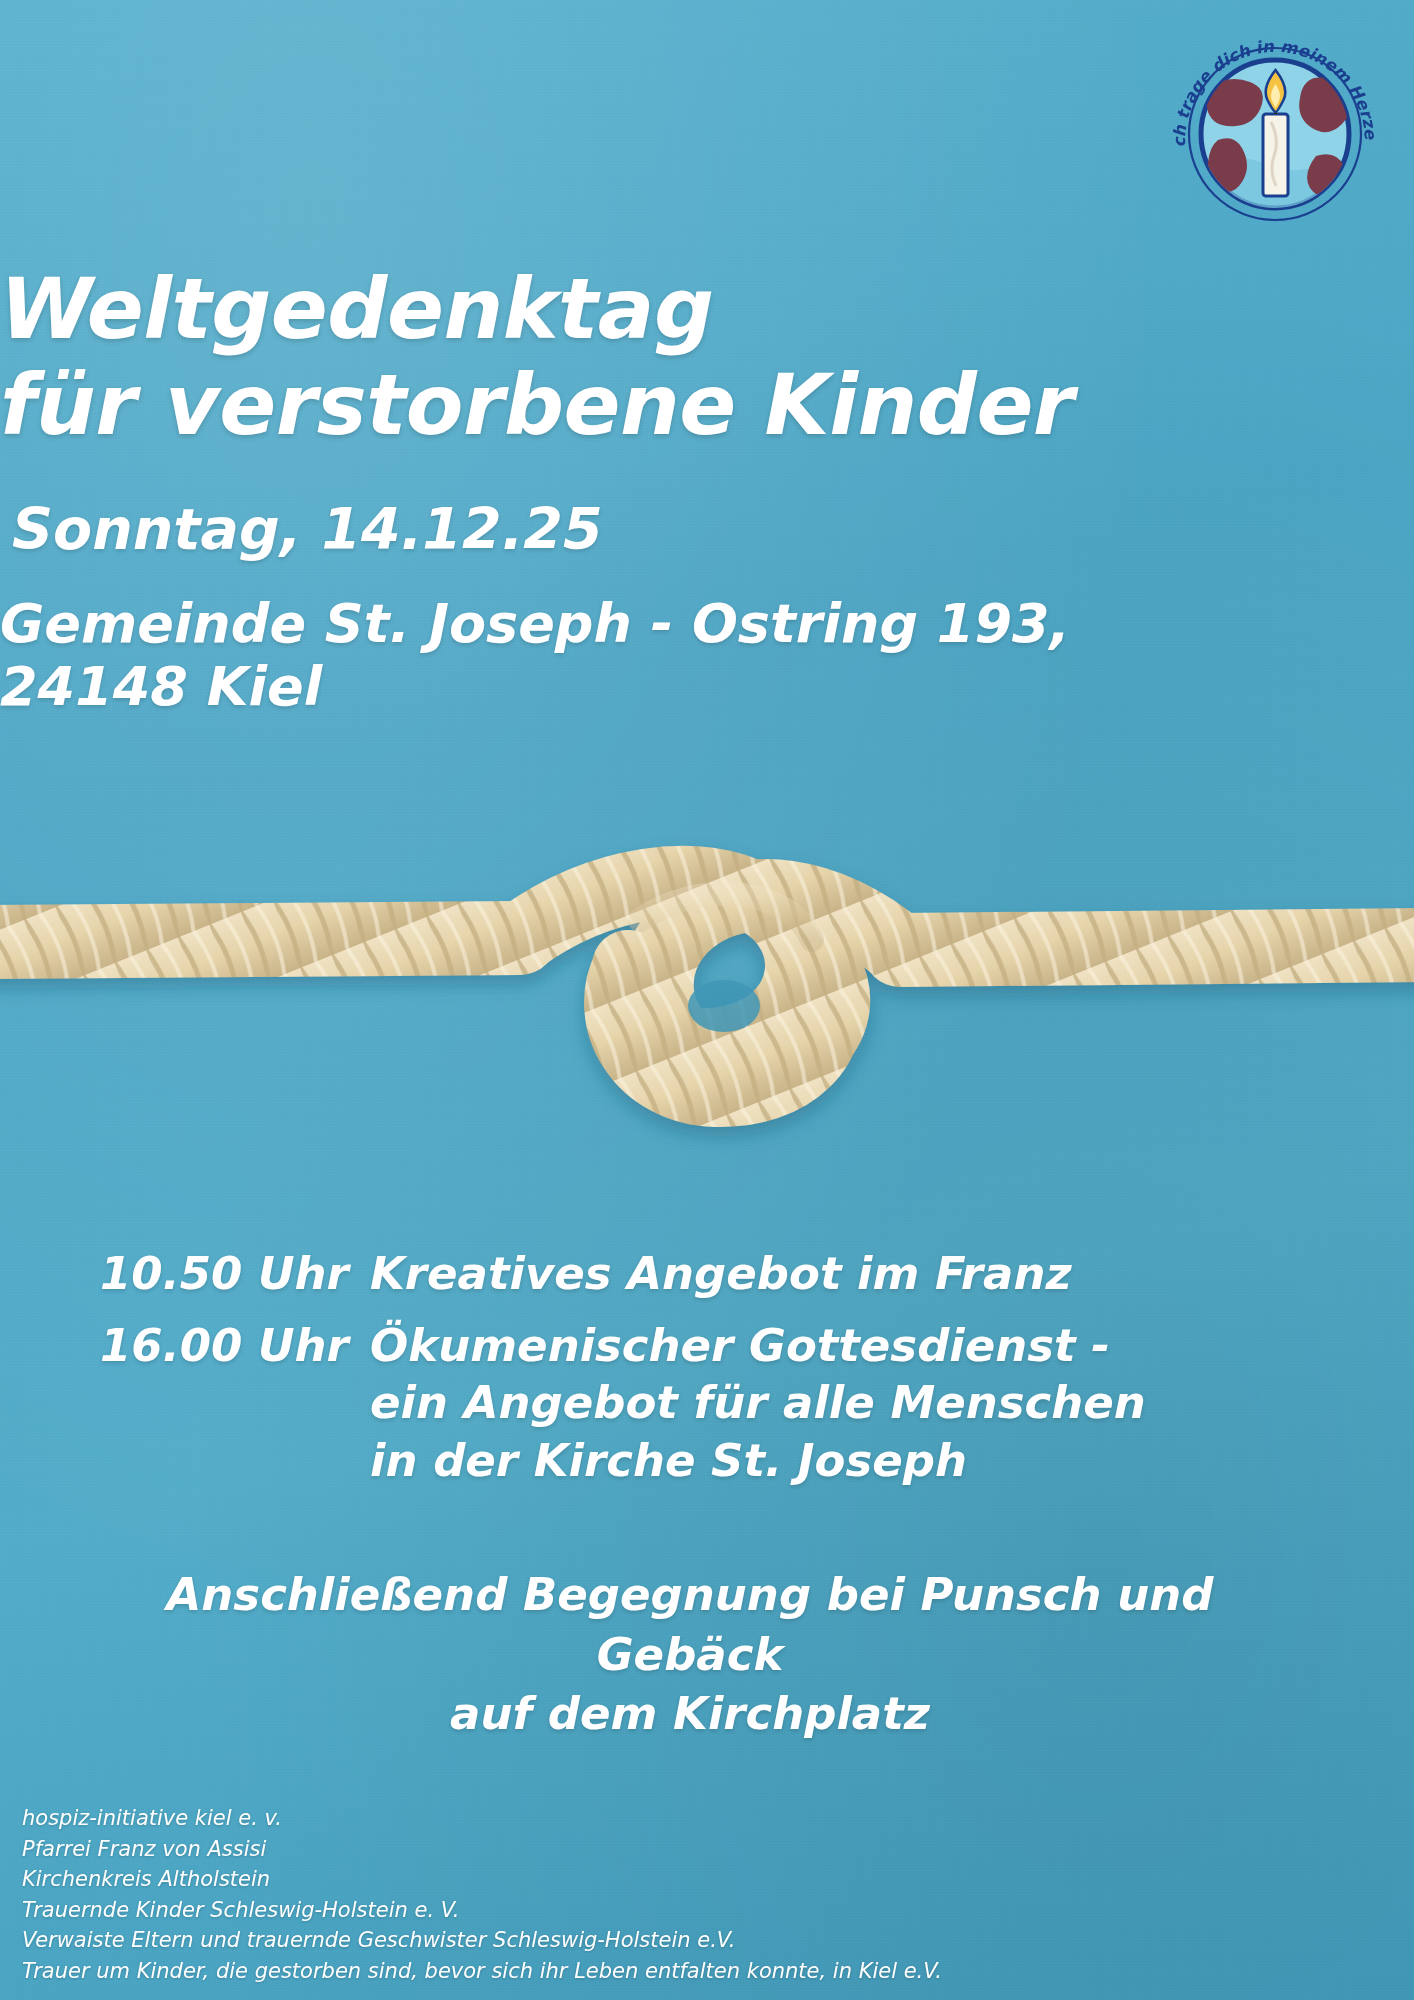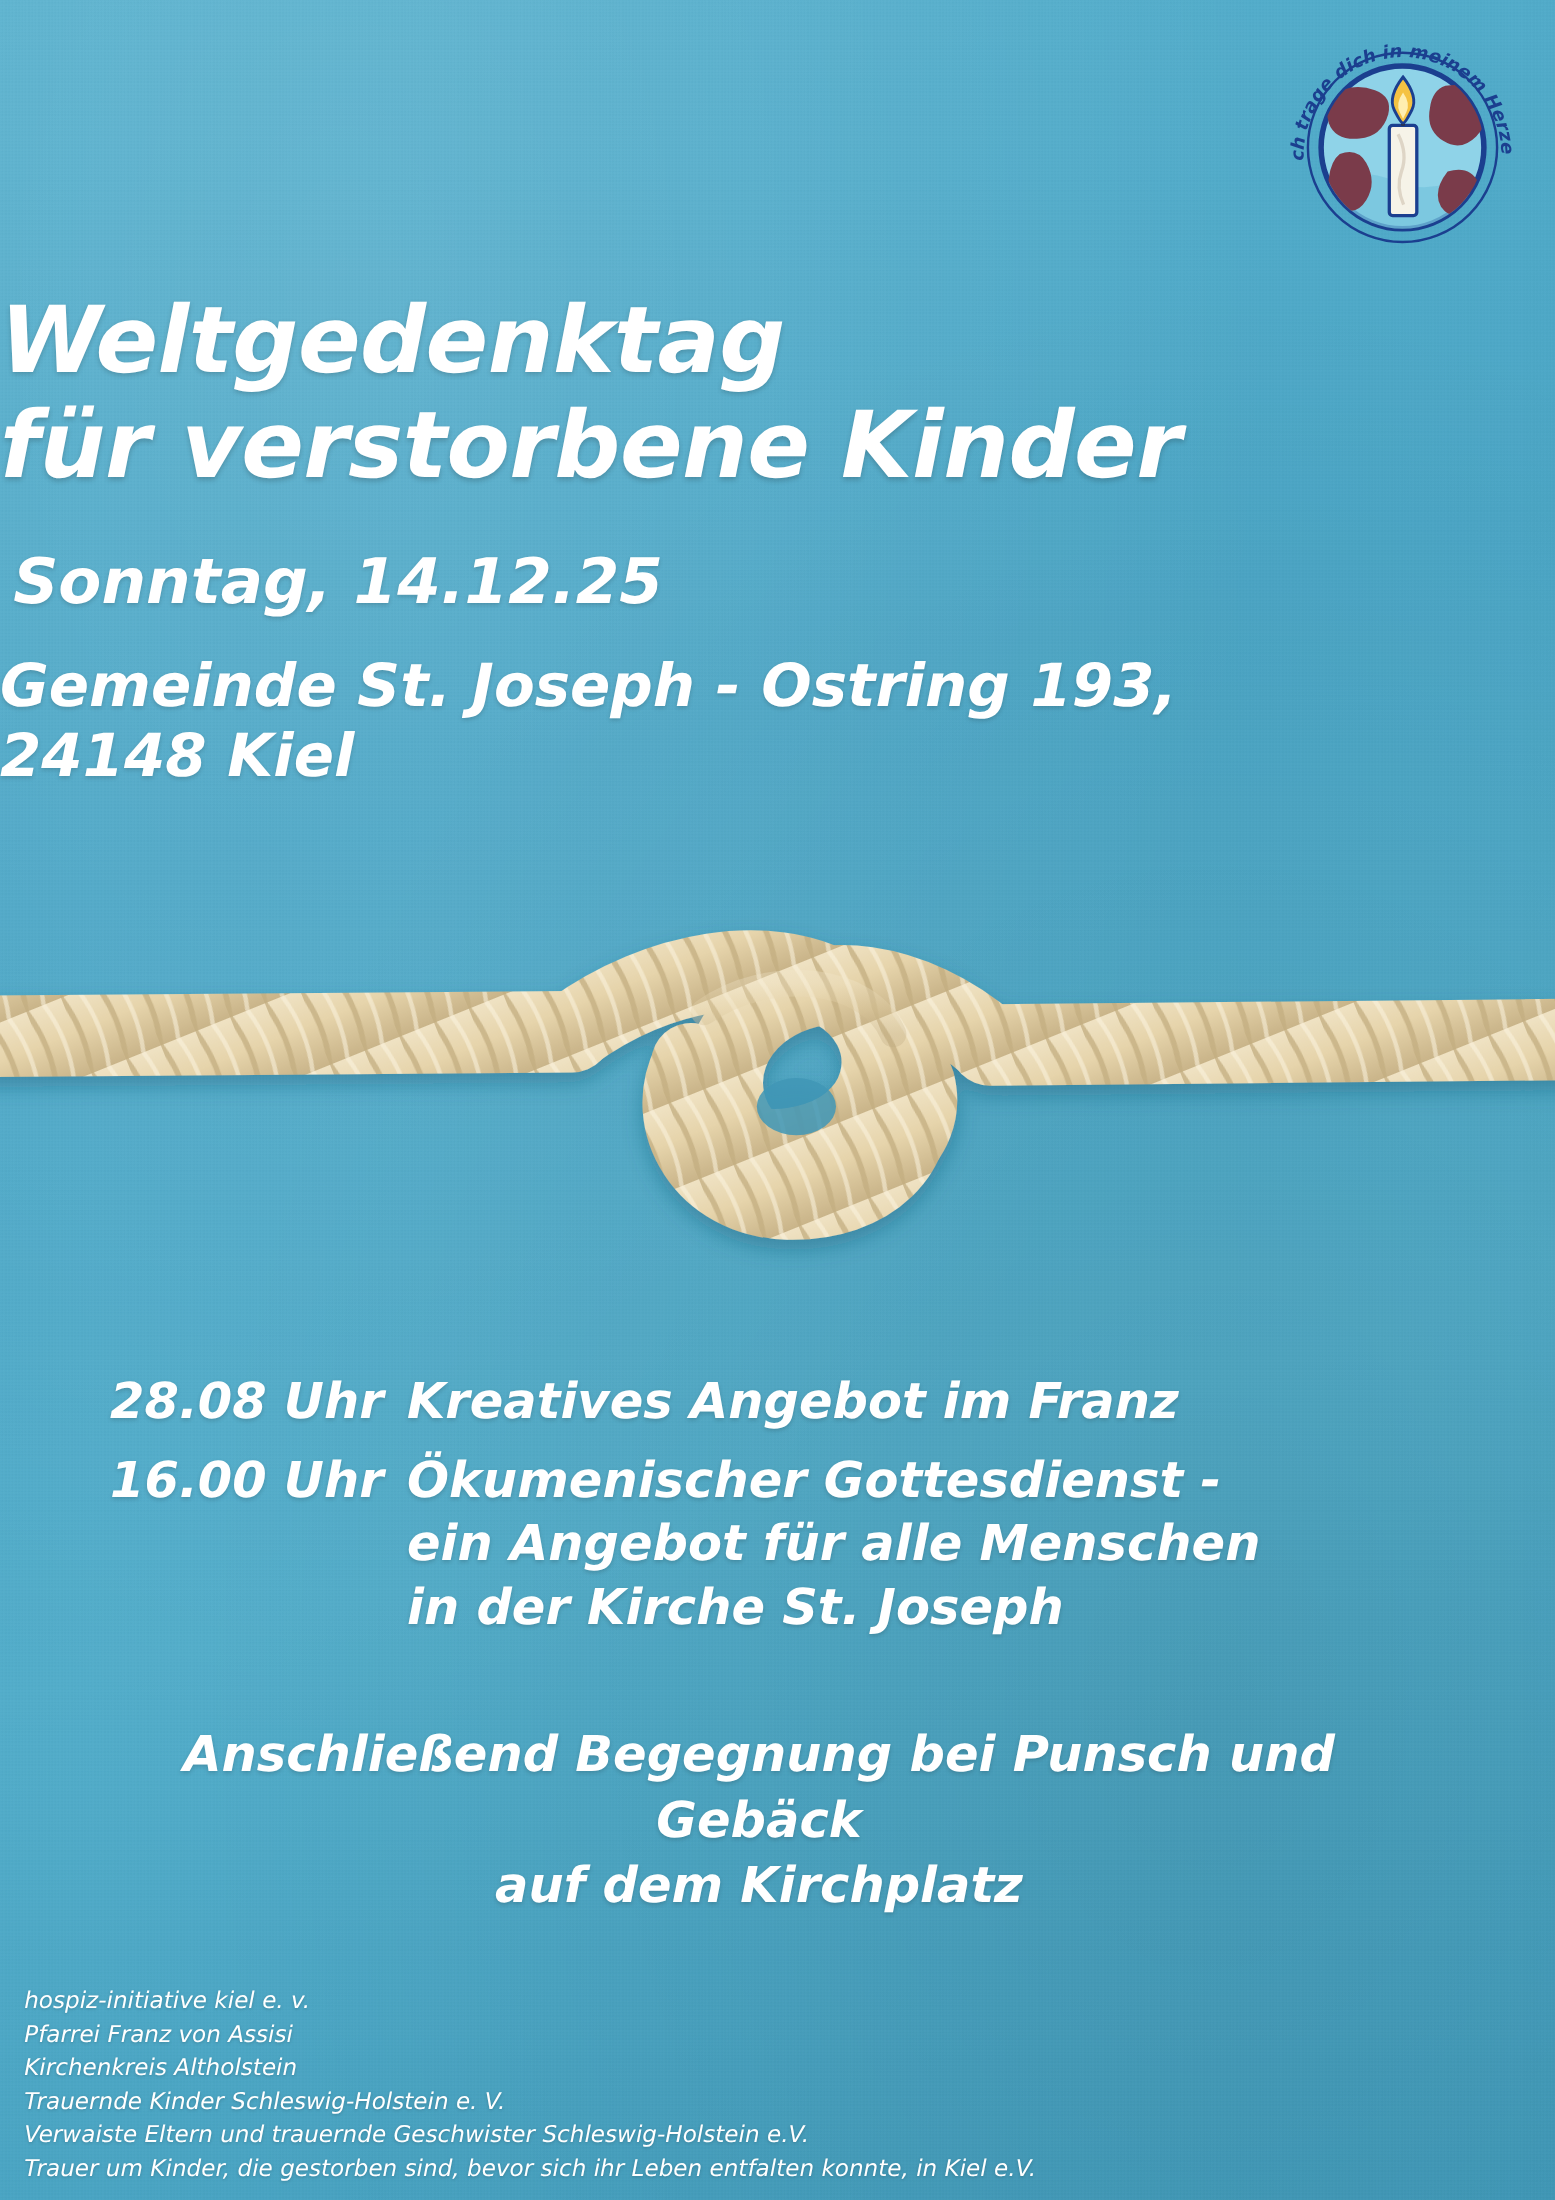--- a/index.html
+++ b/index.html
@@ -232,21 +232,21 @@
         <path d="M640,150 C700,108 790,118 812,170" stroke="url(#ropeGrad2)" stroke-width="24" fill="none" stroke-linecap="round" opacity="0.30"></path>
 
         <ellipse cx="724" cy="236" rx="36" ry="26" fill="#3f97b6" opacity="0.85"></ellipse>
       </g>
     </svg>
   </div>
 
   <div class="programme">
 
     <div class="prog-row">
-      <div class="prog-time">28.08 Uhr</div>
+      <div class="prog-time">10.50 Uhr</div>
       <div class="prog-desc">
         <span>Kreatives Angebot im Franz</span>
       </div>
     </div>
 
     <div class="prog-row">
       <div class="prog-time">16.00 Uhr</div>
       <div class="prog-desc">
         <span>Ökumenischer Gottesdienst -</span>
         <span class="cont">ein Angebot für alle Menschen</span>

